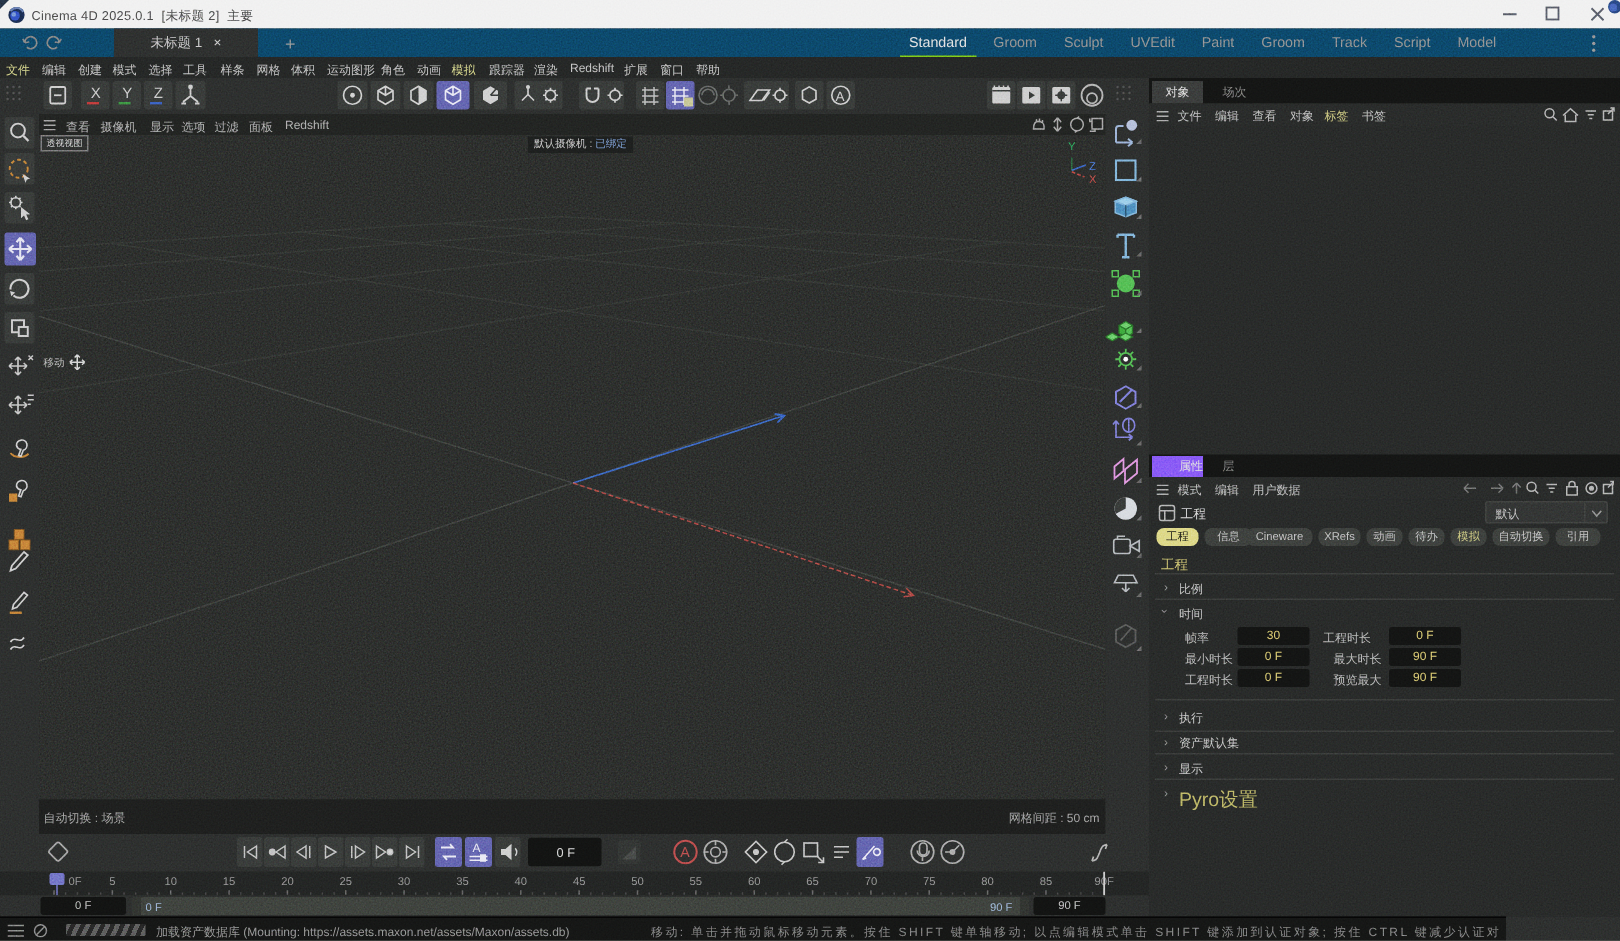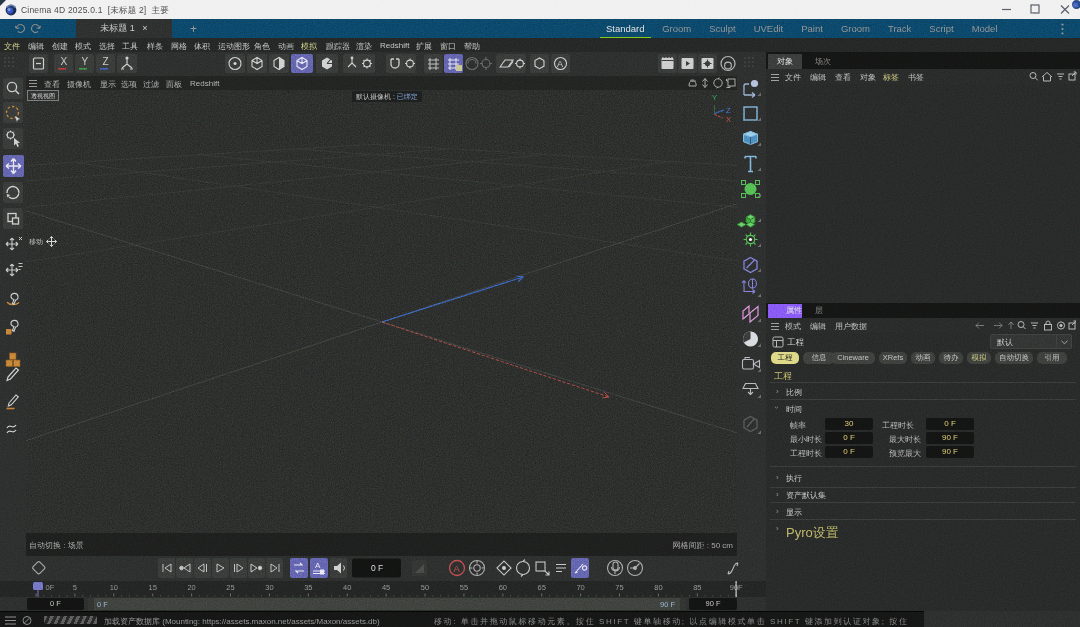--- a/index.html
+++ b/index.html
@@ -681,21 +681,21 @@
   <div class="abs" style="left:27px;top:1px;width:57px;height:12px;background:#131413;border-radius:2px;color:#c6c6c6;font-size:7.5px;text-align:center;line-height:12px">0 F</div>
   <div class="abs" style="left:88px;top:1px;width:598px;height:12px;background:#40443f;border-radius:2px">
     <div class="abs" style="left:0;top:0;width:6px;height:12px;background:#333632;border-radius:2px 0 0 2px"></div>
     <div class="abs" style="right:0;top:0;width:6px;height:12px;background:#333632;border-radius:0 2px 2px 0"></div>
     <span class="abs" style="left:9px;top:1.5px;font-size:7.5px;color:#9fb8d8">0 F</span>
     <span class="abs" style="right:11px;top:1.5px;font-size:7.5px;color:#9fb8d8">90 F</span>
   </div>
   <div class="abs" style="left:689px;top:1px;width:48px;height:12px;background:#131413;border-radius:2px;color:#c6c6c6;font-size:7.5px;text-align:center;line-height:12px">90 F</div>
 </div>
 
-<div class="abs" id="statusbar" style="left:0;top:611px;width:924px;height:16px;background:#161716;border-top:1px solid #060606">
+<div class="abs" id="statusbar" style="left:0;top:611px;width:1004px;height:16px;background:#161716;border-top:1px solid #060606">
   <svg class="abs" style="left:5px;top:4px" width="30" height="9" viewBox="0 0 30 9">
     <path d="M0 1 h11 M0 4.5 h11 M0 8 h11" stroke="#909090" stroke-width="1"></path>
     <circle cx="22" cy="4.5" r="4" fill="none" stroke="#909090" stroke-width="1"></circle>
       <path d="M19.2 7.3 l5.6-5.6" stroke="#909090" stroke-width="1"></path>
   </svg>
   <div class="abs" style="left:44px;top:4px;width:53px;height:8px;background:repeating-linear-gradient(115deg,#606060 0 3px,#282828 3px 6px);border-radius:1px"></div>
   <div class="abs" style="left:104px;top:3.5px;font-size:8px;color:#9a9a9a">加载资产数据库 (Mounting: https<span>:</span>//assets.maxon.net/assets/Maxon/assets.db)</div>
   <div class="abs" style="left:434px;top:3.5px;font-size:8px;color:#8a8a8a;letter-spacing:1.6px">移动: 单击并拖动鼠标移动元素。按住 SHIFT 键单轴移动; 以点编辑模式单击 SHIFT 键添加到认证对象; 按住 CTRL 键减少认证对象, 并可增加或减少细分的数量。</div>
 </div>
 

